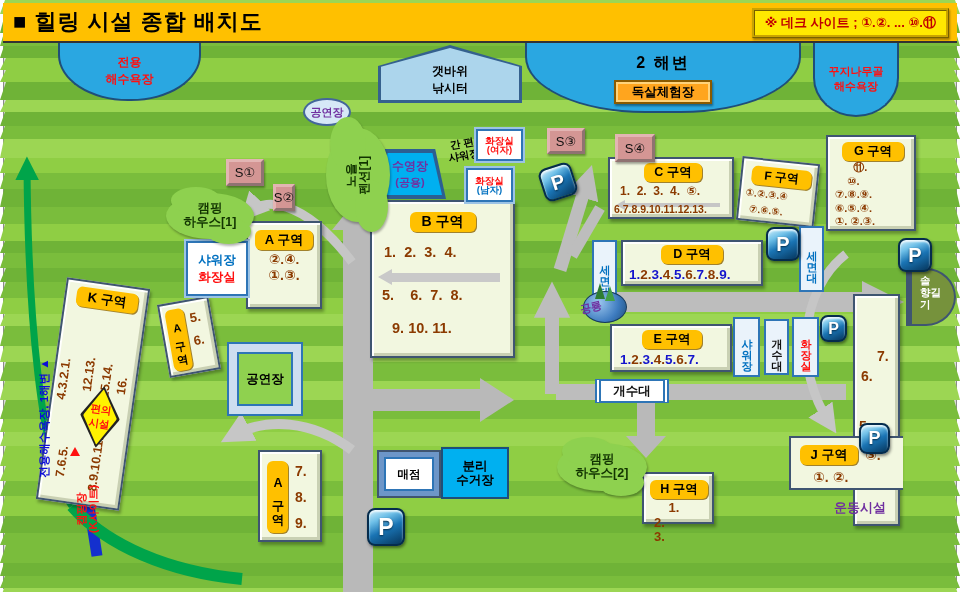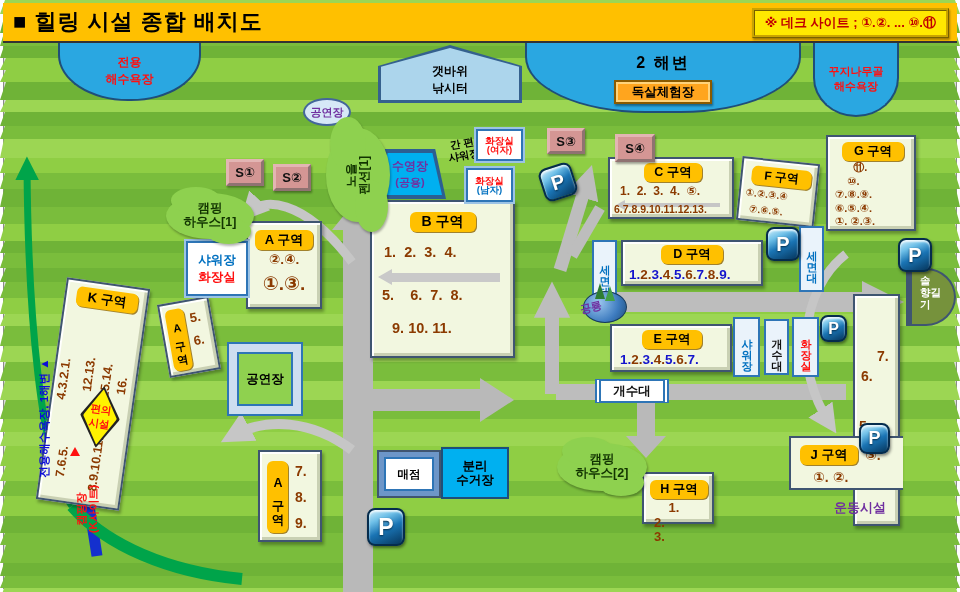--- a/index.html
+++ b/index.html
@@ -14,21 +14,21 @@
 .ctr{display:flex;flex-direction:column;align-items:center;justify-content:center;text-align:center}
 .b{font-weight:bold}
 .red{color:#FF1010}.blue{color:#0070C0}.purple{color:#7030A0}
 .beach{background:#2AA7E1;border:2px solid #1F4E79;border-top:none;z-index:6}
 .zone{position:absolute;background:#F2F7E0;border:2px solid #3F5571;z-index:8;
   box-shadow:inset 2px 2px 0 rgba(255,255,255,.95),inset -3px -3px 0 rgba(125,135,95,.35),2px 3px 3px rgba(0,0,0,.3)}
 .zh{background:#FFC000;border-radius:6px;font-weight:bold;color:#000;text-align:center;box-shadow:1px 1px 0 rgba(140,100,0,.8);position:relative;z-index:2}
 .num{color:#8B3A00;font-weight:bold;white-space:pre}
 .vup{writing-mode:vertical-rl;text-orientation:upright}
 .sbox{position:absolute;background:#fff;border:2px solid #2E75B6;outline:2px solid #9CC3E5;z-index:8}
-.smk{position:absolute;background:#D49694;border:3px outset #e3b5b3;color:#111;font-weight:bold;display:flex;align-items:center;justify-content:center;z-index:9;box-shadow:1px 2px 2px rgba(0,0,0,.35);font-size:13px}
+.smk{position:absolute;background:#D49694;border:3px outset #e3b5b3;color:#111;font-weight:normal;display:flex;align-items:center;justify-content:center;z-index:9;box-shadow:1px 2px 2px rgba(0,0,0,.35);font-size:13px}
 .cloud{position:absolute;background:#8ED14F;border-radius:50%;z-index:9;filter:drop-shadow(1px 2px 1px rgba(0,0,0,.3))}
 .cloud::before{content:"";position:absolute;left:6%;top:-12%;width:56%;height:58%;background:#8ED14F;border-radius:50%}
 .cloud::after{content:"";position:absolute;right:3%;bottom:-11%;width:52%;height:56%;background:#8ED14F;border-radius:50%}
 .ct{position:relative;z-index:2;font-weight:bold;color:#113300;text-align:center;line-height:1.1}
 .pk{position:absolute;border-radius:8px;background:linear-gradient(155deg,#cdeefb 0%,#6fc0e8 28%,#1a74b4 55%,#06365c 100%);border:2px solid #052c4d;color:#fff;font-weight:bold;display:flex;align-items:center;justify-content:center;z-index:12;box-shadow:inset 0 2px 2px rgba(255,255,255,.8),1px 2px 3px rgba(0,0,0,.45);text-shadow:0 1px 2px #042a47}
 .kv{position:absolute;transform:rotate(-90deg);white-space:pre;font-weight:bold;color:#8B3A00;font-size:12.5px}
 .num-b{color:#1414CC}.num-r{color:#8B3A00}
 #trees{position:absolute;inset:0;z-index:2}
 #roads{position:absolute;left:0;top:0;z-index:3}
 .vfac{position:absolute;background:#EAF3FB;border:2px solid #2E75B6;z-index:8;display:flex;align-items:center;justify-content:center}
@@ -136,21 +136,21 @@
     <div class="abs ctr" style="left:50%;transform:translateX(-50%);top:37px;width:98px;height:24px;background:#FFA51E;border:2px solid #8a5a00;box-shadow:inset 0 0 0 2px #ffd37a,1px 2px 2px rgba(0,0,0,.4)">
       <div class="b" style="font-size:12.5px">독살체험장</div>
     </div>
   </div>
   <div class="abs beach ctr" style="left:813px;top:43px;width:86px;height:74px;border-radius:0 0 44px 44px/0 0 40px 40px">
     <div class="b red" style="font-size:11px">꾸지나무골</div>
     <div class="b red" style="font-size:11px">해수욕장</div>
   </div>
 
   <div class="smk" style="left:226px;top:159px;width:38px;height:27px">S①</div>
-  <div class="smk" style="left:273px;top:164px;width:38px;height:27px">S②</div>
+  <div class="smk" style="left:273px;top:184px;width:22px;height:27px">S②</div>
   <div class="smk" style="left:547px;top:128px;width:38px;height:26px">S③</div>
   <div class="smk" style="left:615px;top:134px;width:40px;height:28px">S④</div>
 
   <div class="cloud ctr" style="left:326px;top:128px;width:64px;height:94px">
     <div class="ct" style="transform:rotate(-90deg);white-space:nowrap;font-size:12px">
       <div>노을</div>
       <div>펜션[1]</div>
     </div>
   </div>
   <div class="cloud ctr" style="left:166px;top:193px;width:88px;height:46px">
@@ -162,21 +162,21 @@
   <div class="cloud ctr" style="left:557px;top:443px;width:90px;height:48px">
     <div class="ct" style="font-size:12.5px">
       <div>캠핑</div>
       <div>하우스[2]</div>
     </div>
   </div>
 
   <div class="zone" style="left:246px;top:221px;width:76px;height:88px">
     <div class="zh" style="width:58px;margin:7px auto 0;font-size:13px;padding:1px 0">A 구역</div>
     <div class="num" style="text-align:center;margin-top:1px;font-size:13.5px">②.④.</div>
-    <div class="num" style="text-align:center;margin-top:5px;font-size:19px">①.③.</div>
+    <div class="num" style="text-align:center;font-size:14px">①.③.</div>
   </div>
 
   <div class="zone" style="left:163px;top:300px;width:52px;height:74px;transform:rotate(-10deg)">
     <div class="zh vup" style="position:absolute;left:4px;top:5px;width:19px;height:62px;font-size:11px;letter-spacing:1px;display:flex;align-items:center;justify-content:center">A구역</div>
     <div class="num" style="position:absolute;left:28px;top:9px;font-size:13px">5.</div>
     <div class="num" style="position:absolute;left:28px;top:32px;font-size:13px">6.</div>
   </div>
 
   <div class="zone" style="left:258px;top:450px;width:64px;height:92px">
     <div class="zh vup" style="position:absolute;left:7px;top:9px;width:21px;height:72px;font-size:12.5px;letter-spacing:1px;display:flex;align-items:center;justify-content:center">A구역</div>

